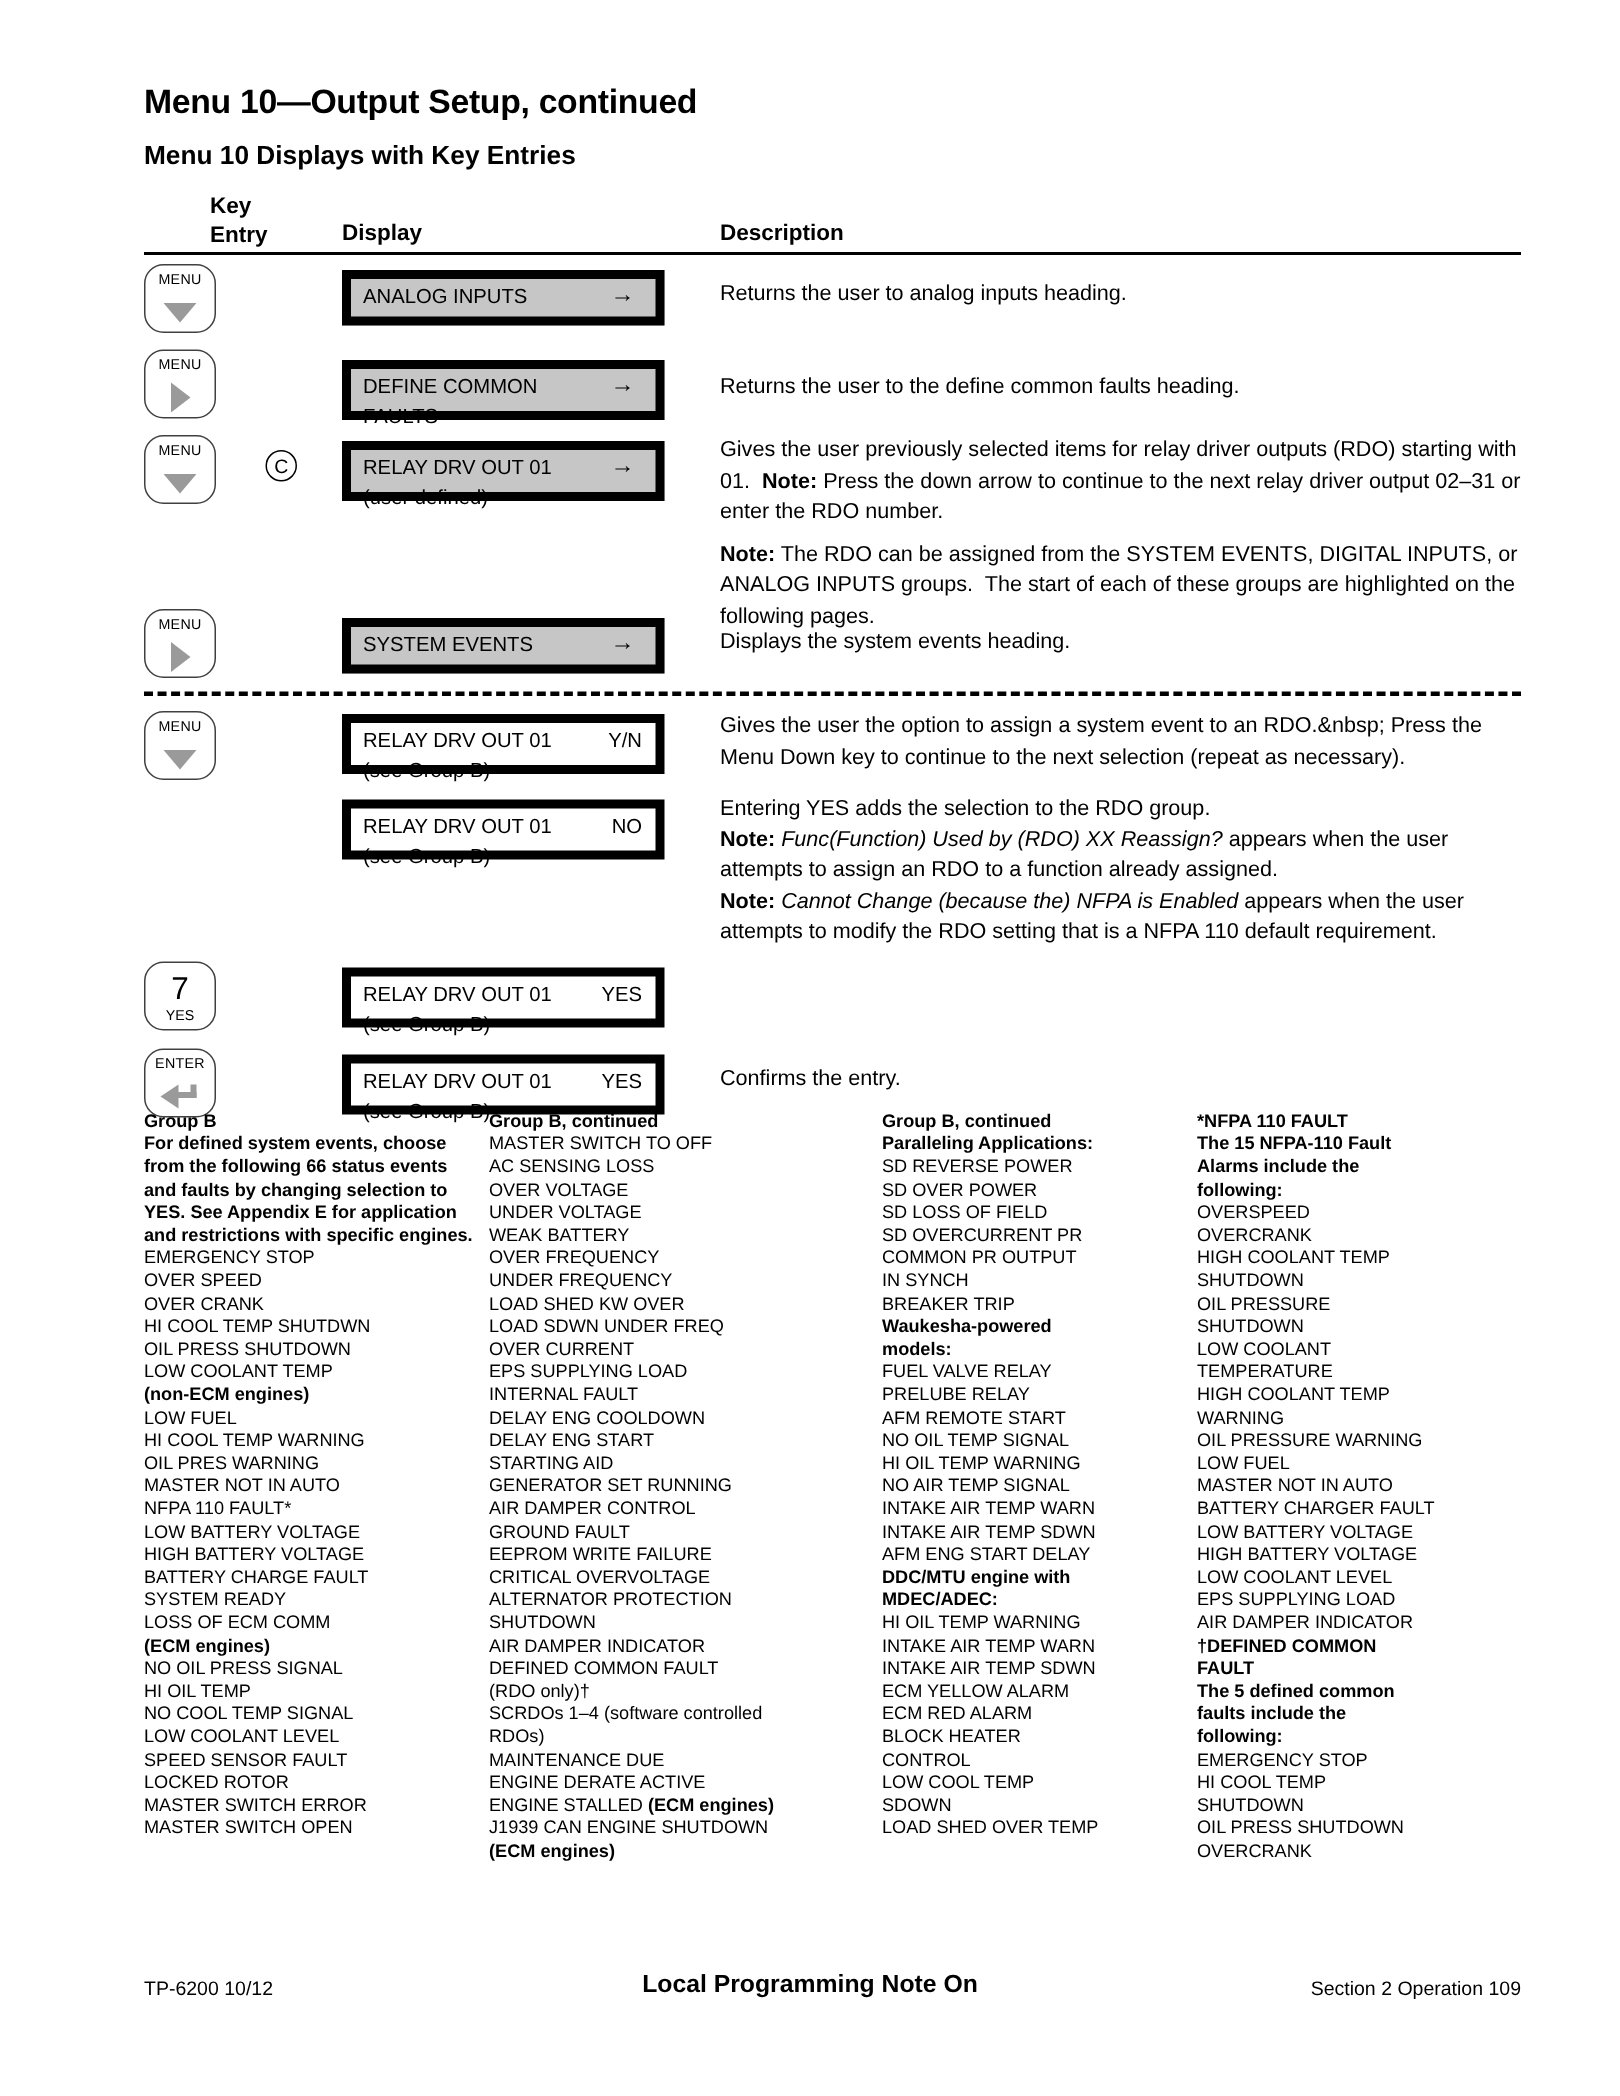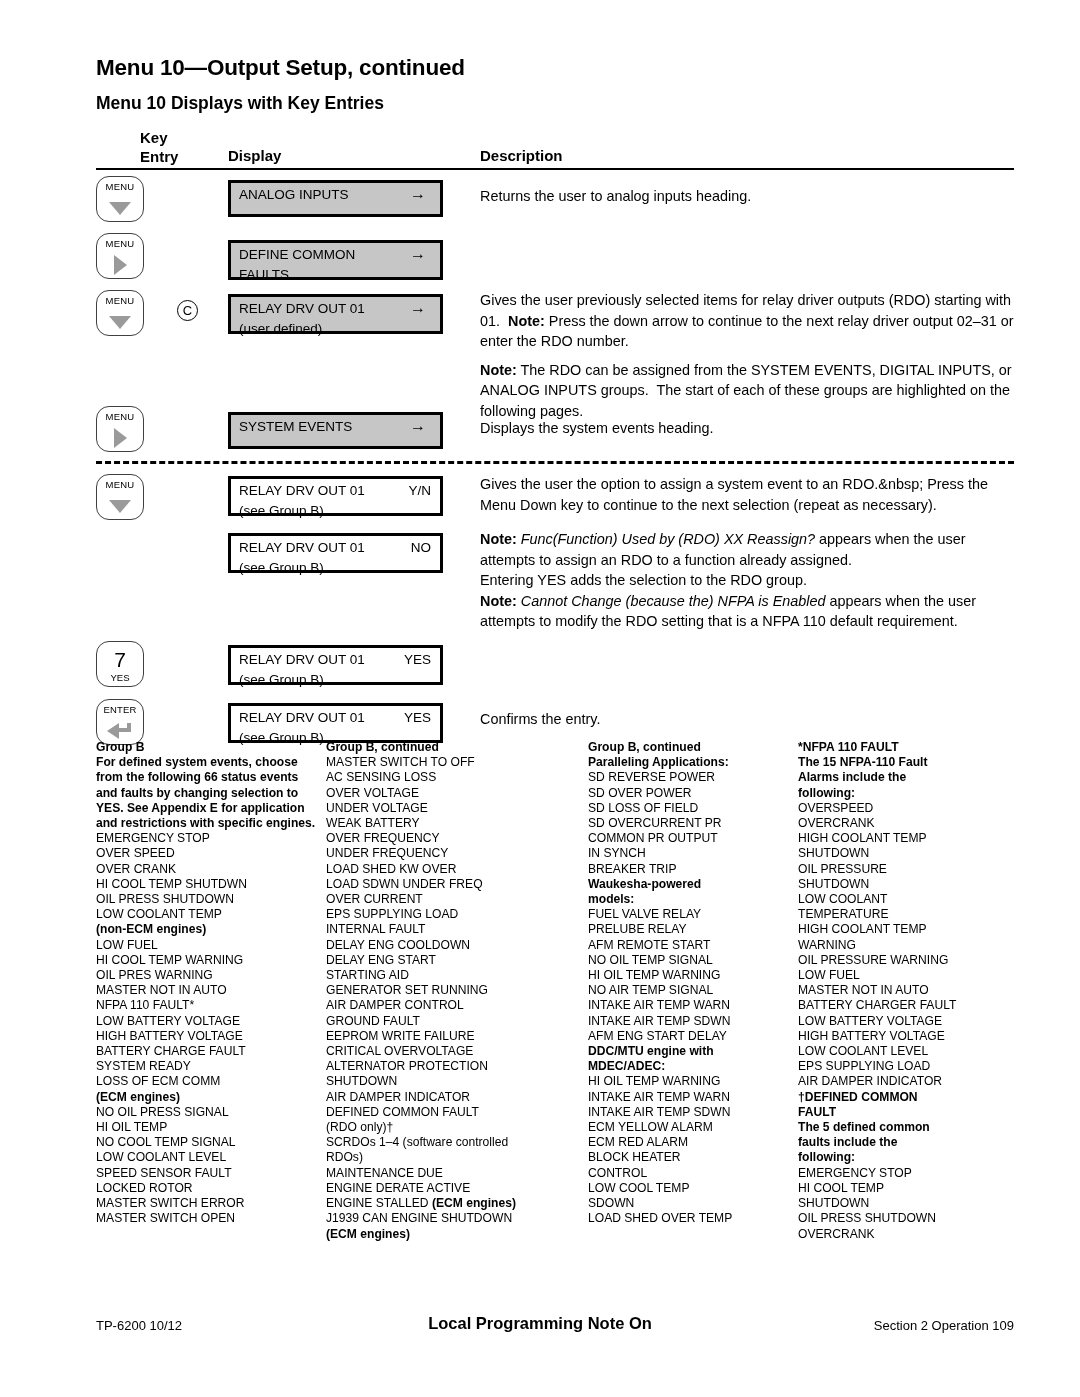--- a/index.html
+++ b/index.html
@@ -155,21 +155,21 @@
     border-radius: 50%;
     font-size: 13px;
     line-height: 19px;
     text-align: center;
     box-sizing: border-box;
   }
 
   
   .disp {
     position: absolute;
-    border: 3px solid #000000;
+    border: 6px solid #000000;
     box-sizing: border-box;
     font-size: 13.5px;
   }
   .disp.gray { background: #c6c6c6; }
   .disp.white { background: #ffffff; }
   .disp-l1 {
     position: absolute;
     left: 8px;
     top: 4px;
     white-space: nowrap;
@@ -295,20 +295,23 @@
     <div class="key-label">MENU</div>
     <div class="key-glyph">
         <span class="tri-right"></span>
       </div>
   </div>
   <div class="disp gray" style="left:228px; top:240px; width:215px; height:40px;">
     <span class="disp-l1">DEFINE COMMON</span>
     <span class="disp-l2">FAULTS</span>
     <span class="disp-arrow">→</span>
   </div>
+  <div class="desc" style="top:248px;">
+    <span>Returns the user to the define common faults heading.</span>
+  </div>
 
   <div class="key" style="left:96px; top:290px;">
     <div class="key-label">MENU</div>
     <div class="key-glyph">
         <span class="tri-down"></span>
       </div>
   </div>
   <div class="circ-marker" style="left:177px; top:300px;">C</div>
   <div class="disp gray" style="left:228px; top:294px; width:215px; height:40px;">
     <span class="disp-l1">RELAY DRV OUT 01</span>
@@ -349,21 +352,21 @@
   <div class="desc" style="top:474px;">
     <span>Gives the user the option to assign a system event to an RDO.&amp;nbsp; Press the Menu Down key to continue to the next selection (repeat as necessary).</span>
   </div>
 
   <div class="disp white" style="left:228px; top:533px; width:215px; height:40px;">
     <span class="disp-l1">RELAY DRV OUT 01</span>
     <span class="disp-l2">(see Group B)</span>
     <span class="disp-right">NO</span>
   </div>
   <div class="desc" style="top:529px;">
-    <span><p><b>Note:</b> <i>Func(Function) Used by (RDO) XX Reassign?</i> appears when the user attempts to assign an RDO to a function already assigned.</p><p>Entering YES adds the selection to the RDO group.</p><p><b>Note:</b> <i>Cannot Change (because the) NFPA is Enabled</i> appears when the user attempts to modify the RDO setting that is a NFPA 110 default requirement.</p></span>
+    <span><p>Entering YES adds the selection to the RDO group.</p><p><b>Note:</b> <i>Func(Function) Used by (RDO) XX Reassign?</i> appears when the user attempts to assign an RDO to a function already assigned.</p><p><b>Note:</b> <i>Cannot Change (because the) NFPA is Enabled</i> appears when the user attempts to modify the RDO setting that is a NFPA 110 default requirement.</p></span>
   </div>
 
   <div class="key" style="left:96px; top:641px;">
     <div class="key-big-num">7</div>
     <div class="key-label-bottom">YES</div>
   </div>
   <div class="disp white" style="left:228px; top:645px; width:215px; height:40px;">
     <span class="disp-l1">RELAY DRV OUT 01</span>
     <span class="disp-l2">(see Group B)</span>
     <span class="disp-right">YES</span>

